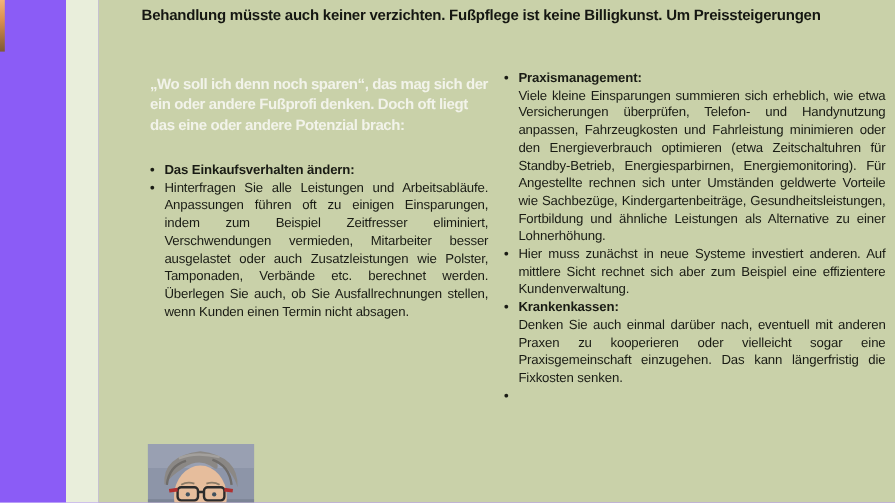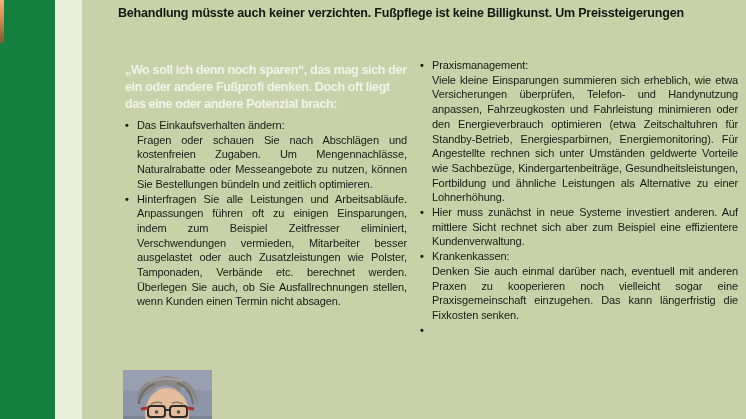--- a/index.html
+++ b/index.html
@@ -1,18 +1,18 @@
 <!DOCTYPE html>
 <html lang="de"><head>
 <meta charset="utf-8">
 <style>
   html,body{margin:0;padding:0;background:#fff;}
   .page{
     position:relative;width:746px;height:419px;overflow:hidden;
-    font-family:"Liberation Sans", sans-serif;background:#15803d;
+    font-family:"Liberation Sans", sans-serif;background:#8b5cf6;
   }
   .edge-photo-sliver{
     position:absolute;left:0;top:0;width:4px;height:43px;
     background:linear-gradient(180deg,#f2b277 0%,#d98e4e 40%,#7e5a33 100%);
   }
   .light-strip{
     position:absolute;left:55px;top:0;width:27px;height:419px;
     background:#e9eedb;
   }
   .content-bg{
@@ -28,26 +28,26 @@
   .col-left{
     position:absolute;left:125px;top:62px;width:282px;
     font-size:11px;line-height:14.7px;color:#191b14;
   }
   .col-right{
     position:absolute;left:420px;top:58px;width:318px;
     font-size:11px;line-height:14.7px;color:#191b14;
   }
   .col-heading{
     font-size:12.5px;line-height:17px;font-weight:700;color:#f2f3ea;
-    letter-spacing:-0.35px;margin:0 0 5px 0;text-align:left;
+    letter-spacing:-0.35px;margin:0 0 22px 0;text-align:left;
   }
   ul.tips{list-style:none;margin:0;padding:0;}
   ul.tips li{position:relative;padding-left:12px;margin:0;}
   .bullet{position:absolute;left:0;top:0;font-weight:700;}
-  .item-title{font-weight:400;letter-spacing:-0.1px;}
+  .item-title{font-weight:700;letter-spacing:-0.1px;}
   .item-body{text-align:justify;letter-spacing:-0.1px;}
   .portrait{
     position:absolute;left:123px;top:370px;width:89px;height:49px;overflow:hidden;
   }
   .portrait svg{display:block;}
 </style>
 </head>
 <body>
 
 <div class="page">
@@ -59,21 +59,20 @@
   <p class="intro">
     <span class="clip-line">Behandlung müsste auch keiner verzichten. Fußpflege ist keine Billigkunst. Um Preissteigerungen</span>
   </p>
 
   <div class="col-left">
     <h2 class="col-heading">„Wo soll ich denn noch sparen“, das mag sich der ein oder andere Fußprofi denken. Doch oft liegt das eine oder andere Potenzial brach:</h2>
     <ul class="tips">
       <li>
         <span class="bullet">•</span>
         <div class="item-title">Das Einkaufsverhalten ändern:</div>
-        <div class="item-body">Fragen oder schauen Sie nach Abschlägen und kostenfreien Zugaben. Um Mengennachlässe, Naturalrabatte oder Messeangebote zu nutzen, können Sie Bestellungen bündeln und zeitlich optimieren.</div>
       </li>
       <li>
         <span class="bullet">•</span>
         <div class="item-body">Hinterfragen Sie alle Leistungen und Arbeitsabläufe. Anpassungen führen oft zu einigen Einsparungen, indem zum Beispiel Zeitfresser eliminiert, Verschwendungen vermieden, Mitarbeiter besser ausgelastet oder auch Zusatzleistungen wie Polster, Tamponaden, Verbände etc. berechnet werden. Überlegen Sie auch, ob Sie Ausfallrechnungen stellen, wenn Kunden einen Termin nicht absagen.</div>
       </li>
     </ul>
   </div>
 
   <div class="col-right">
     <ul class="tips">
@@ -82,21 +81,21 @@
         <div class="item-title">Praxismanagement:</div>
         <div class="item-body">Viele kleine Einsparungen summieren sich erheblich, wie etwa Versicherungen überprüfen, Telefon- und Handynutzung anpassen, Fahrzeugkosten und Fahrleistung minimieren oder den Energieverbrauch optimieren (etwa Zeitschaltuhren für Standby-Betrieb, Energiesparbirnen, Energiemonitoring). Für Angestellte rechnen sich unter Umständen geldwerte Vorteile wie Sachbezüge, Kindergartenbeiträge, Gesundheitsleistungen, Fortbildung und ähnliche Leistungen als Alternative zu einer Lohnerhöhung.</div>
       </li>
       <li>
         <span class="bullet">•</span>
         <div class="item-body">Hier muss zunächst in neue Systeme investiert anderen. Auf mittlere Sicht rechnet sich aber zum Beispiel eine effizientere Kundenverwaltung.</div>
       </li>
       <li>
         <span class="bullet">•</span>
         <div class="item-title">Krankenkassen:</div>
-        <div class="item-body">Denken Sie auch einmal darüber nach, eventuell mit anderen Praxen zu kooperieren noch vielleicht sogar eine Praxisgemeinschaft einzugehen. Das kann längerfristig die Fixkosten senken.</div>
+        <div class="item-body">Denken Sie auch einmal darüber nach, eventuell mit anderen Praxen zu kooperieren oder vielleicht sogar eine Praxisgemeinschaft einzugehen. Das kann längerfristig die Fixkosten senken.</div>
       </li>
       <li>
         <span class="bullet">•</span>
       </li>
     </ul>
   </div>
 
   <div class="portrait">
     <svg width="89" height="49" viewBox="0 0 89 49" xmlns="http://www.w3.org/2000/svg">
 

